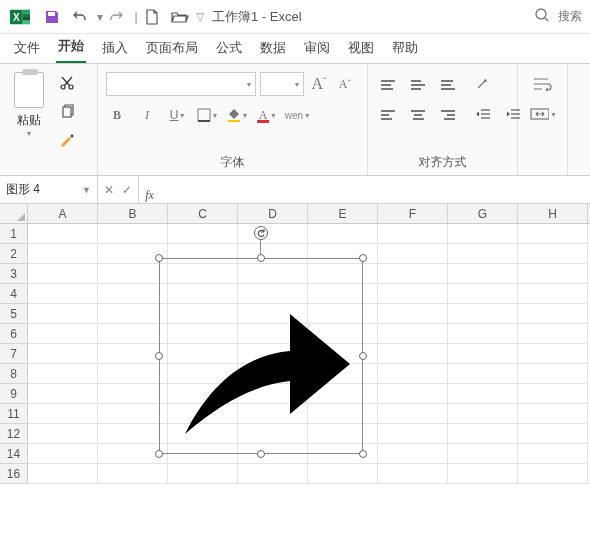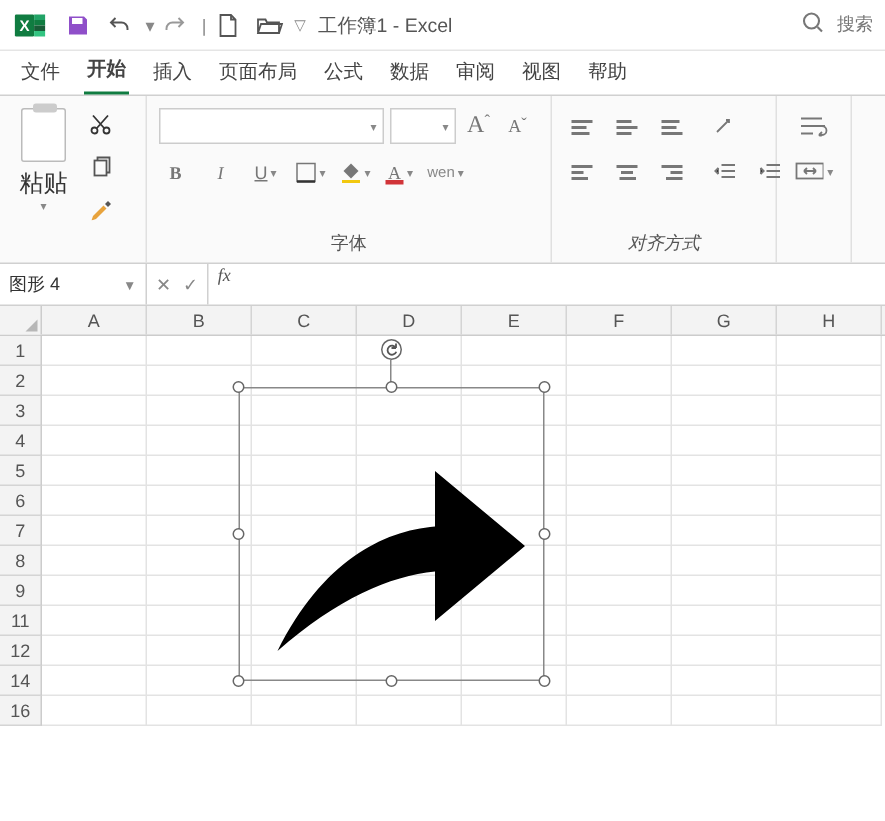--- a/index.html
+++ b/index.html
@@ -27,46 +27,46 @@
   .group-body { flex: 1; display: flex; align-items: flex-start; }
   .group-label { text-align: center; font-size: 12px; color: #555; padding: 2px 0 4px 0; }
 
   
   .clip { width: 98px; }
   .paste-big { width: 42px; display:flex; flex-direction:column; align-items:center; justify-content:center; padding-top:4px; }
   .paste-big .pb-icon { width:30px; height:36px; border:1px solid #bbb; border-radius:2px; position:relative; background:#fff; margin-bottom:4px; }
   .paste-big .pb-icon::before { content:""; position:absolute; top:-4px; left:7px; width:16px; height:6px; background:#ccc; border-radius:2px; }
   .clip-side { display:flex; flex-direction:column; gap:6px; margin-left:6px; padding-top:4px; }
   .smallbtn { width:22px; height:22px; display:flex; align-items:center; justify-content:center; color:#444; }
-  .paste-label { font-size:16px; color:#333; }
+  .paste-label { font-size:12px; color:#333; }
 
   
   .font { width: 270px; }
   .font-row1 { display:flex; align-items:center; gap:4px; margin-bottom:8px; padding-top:4px;}
   .combo { height:24px; border:1px solid #ccc; background:#fff; display:flex; align-items:center; justify-content:flex-end; padding:0 4px; color:#888; }
   .font-name { width:150px; }
   .font-size { width:44px; }
   .bigA { font-size:16px; font-family: "Times New Roman", serif; }
   .smA { font-size:11px; vertical-align: top; font-family:"Times New Roman",serif;}
   .font-row2 { display:flex; align-items:center; gap:8px; }
   .fbtn { width:22px; height:22px; display:flex; align-items:center; justify-content:center; color:#777; font-family:"Times New Roman",serif;}
   .split { display:flex; align-items:center; }
   .split .dd { font-size:8px; color:#888; margin-left:2px; }
 
   
-  .align { width: 150px; font-style: italic; }
+  .align { width: 150px; }
   .align-grid { display:grid; grid-template-columns: repeat(3, 24px); grid-template-rows: repeat(2, 26px); gap:4px 6px; padding-top:4px;}
   .albtn { display:flex; align-items:center; justify-content:center; }
   .lines { display:flex; flex-direction:column; gap:2px; }
   .lines span { display:block; height:2px; background:#777; }
   .extra-col { display:flex; flex-direction:column; gap:10px; margin-left:10px; padding-top:6px;}
   .wrapbtn { width:26px; height:20px; display:flex; align-items:center; justify-content:center; color:#555; }
 
   
-  .fxrow { height: 28px; border-bottom: 1px solid #d0d0d0; display:flex; align-items:flex-start; }
+  .fxrow { height: 28px; border-bottom: 1px solid #d0d0d0; display:flex; align-items:flex-end; }
   .namebox { width:98px; height:100%; border-right:1px solid #d0d0d0; display:flex; align-items:center; padding:0 6px; justify-content:space-between; }
   .namebox .dd { color:#888; font-size:9px; }
   .fx-buttons { display:flex; align-items:center; padding:0 6px; gap:8px; color:#888; border-right:1px solid #d0d0d0; height:100%; }
   .fx-label { font-style: italic; font-family:"Times New Roman",serif; padding:0 6px; color:#555; }
   .formula-input { flex:1; height:100%; padding:0 6px; }
 
   
   .sheet { position: relative; }
   .col-headers { display:flex; height:20px; background:#f3f3f3; border-bottom:1px solid #ccc; }
   .corner { width:28px; border-right:1px solid #ccc; background:#f3f3f3; position:relative;}

